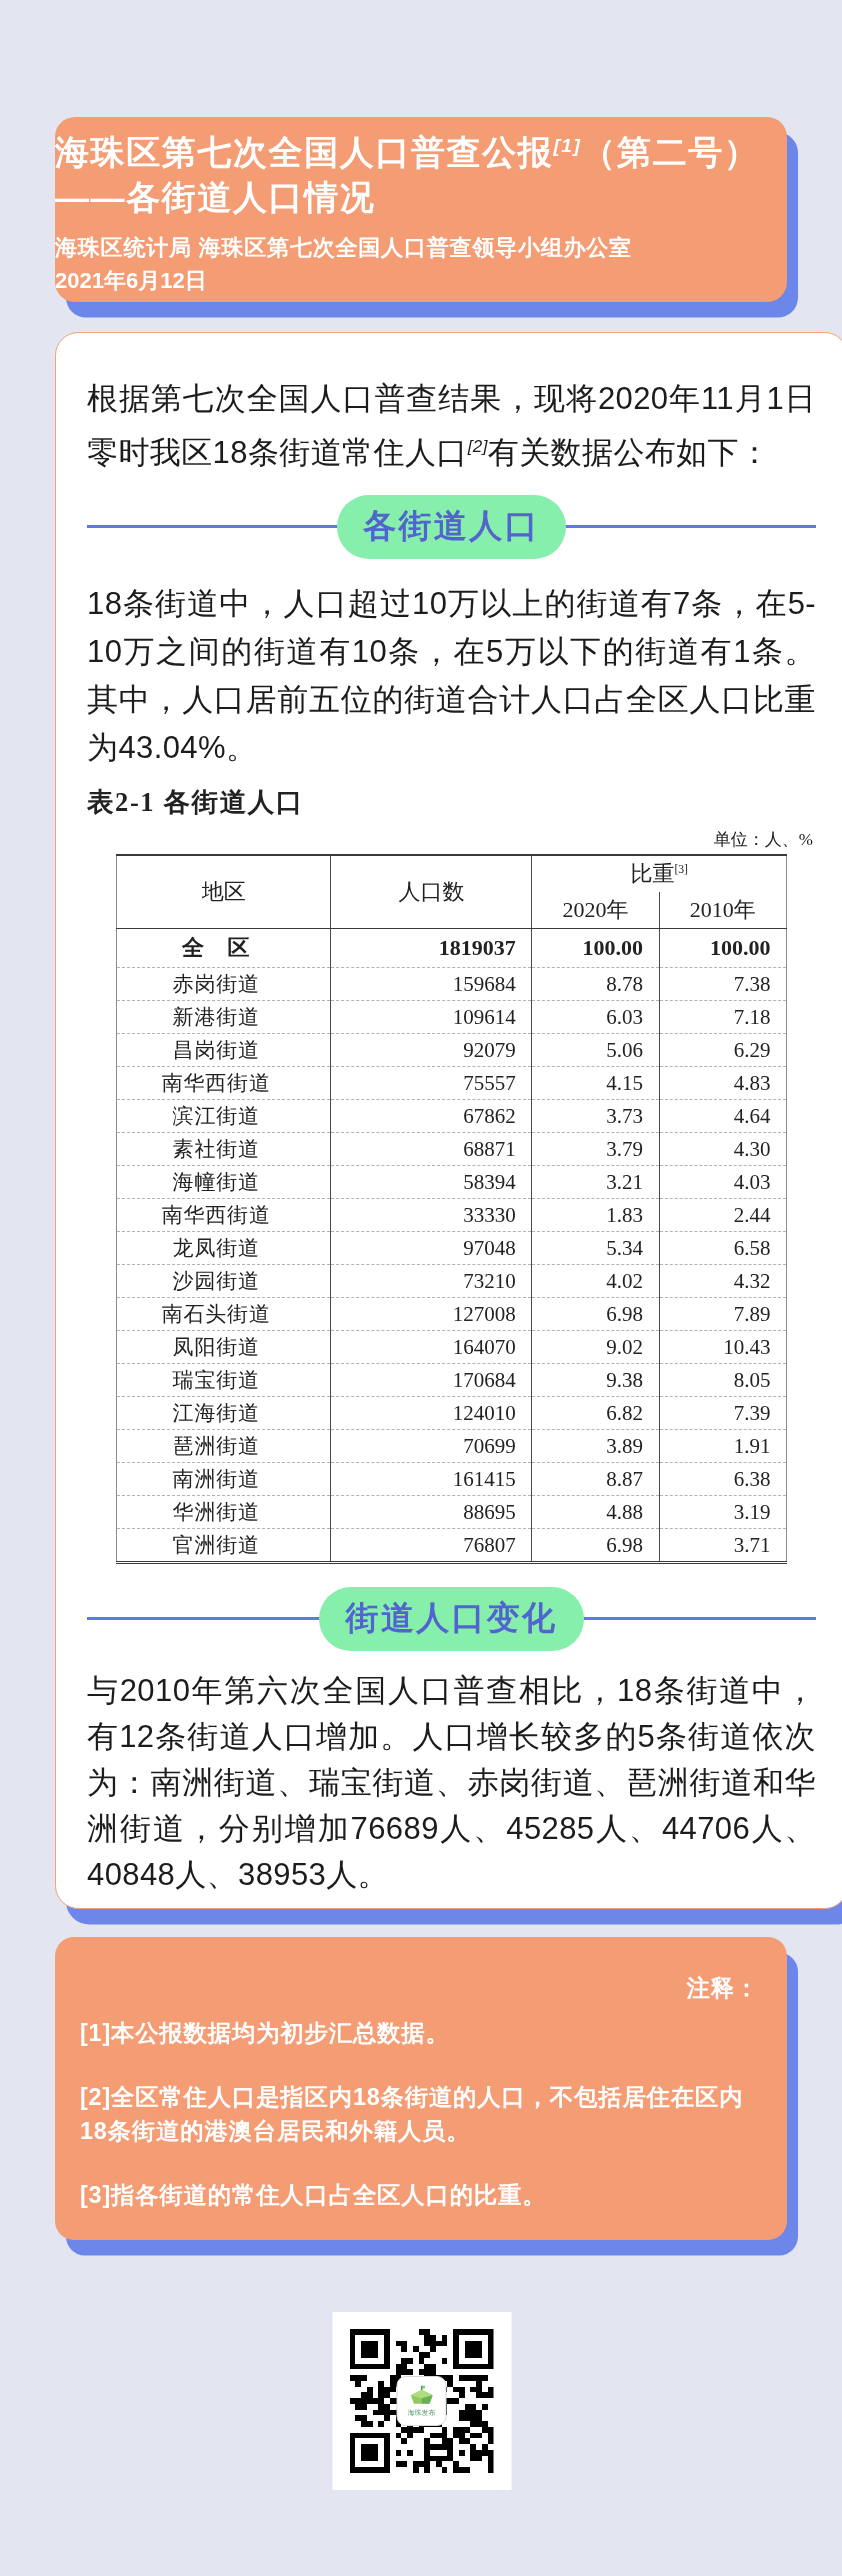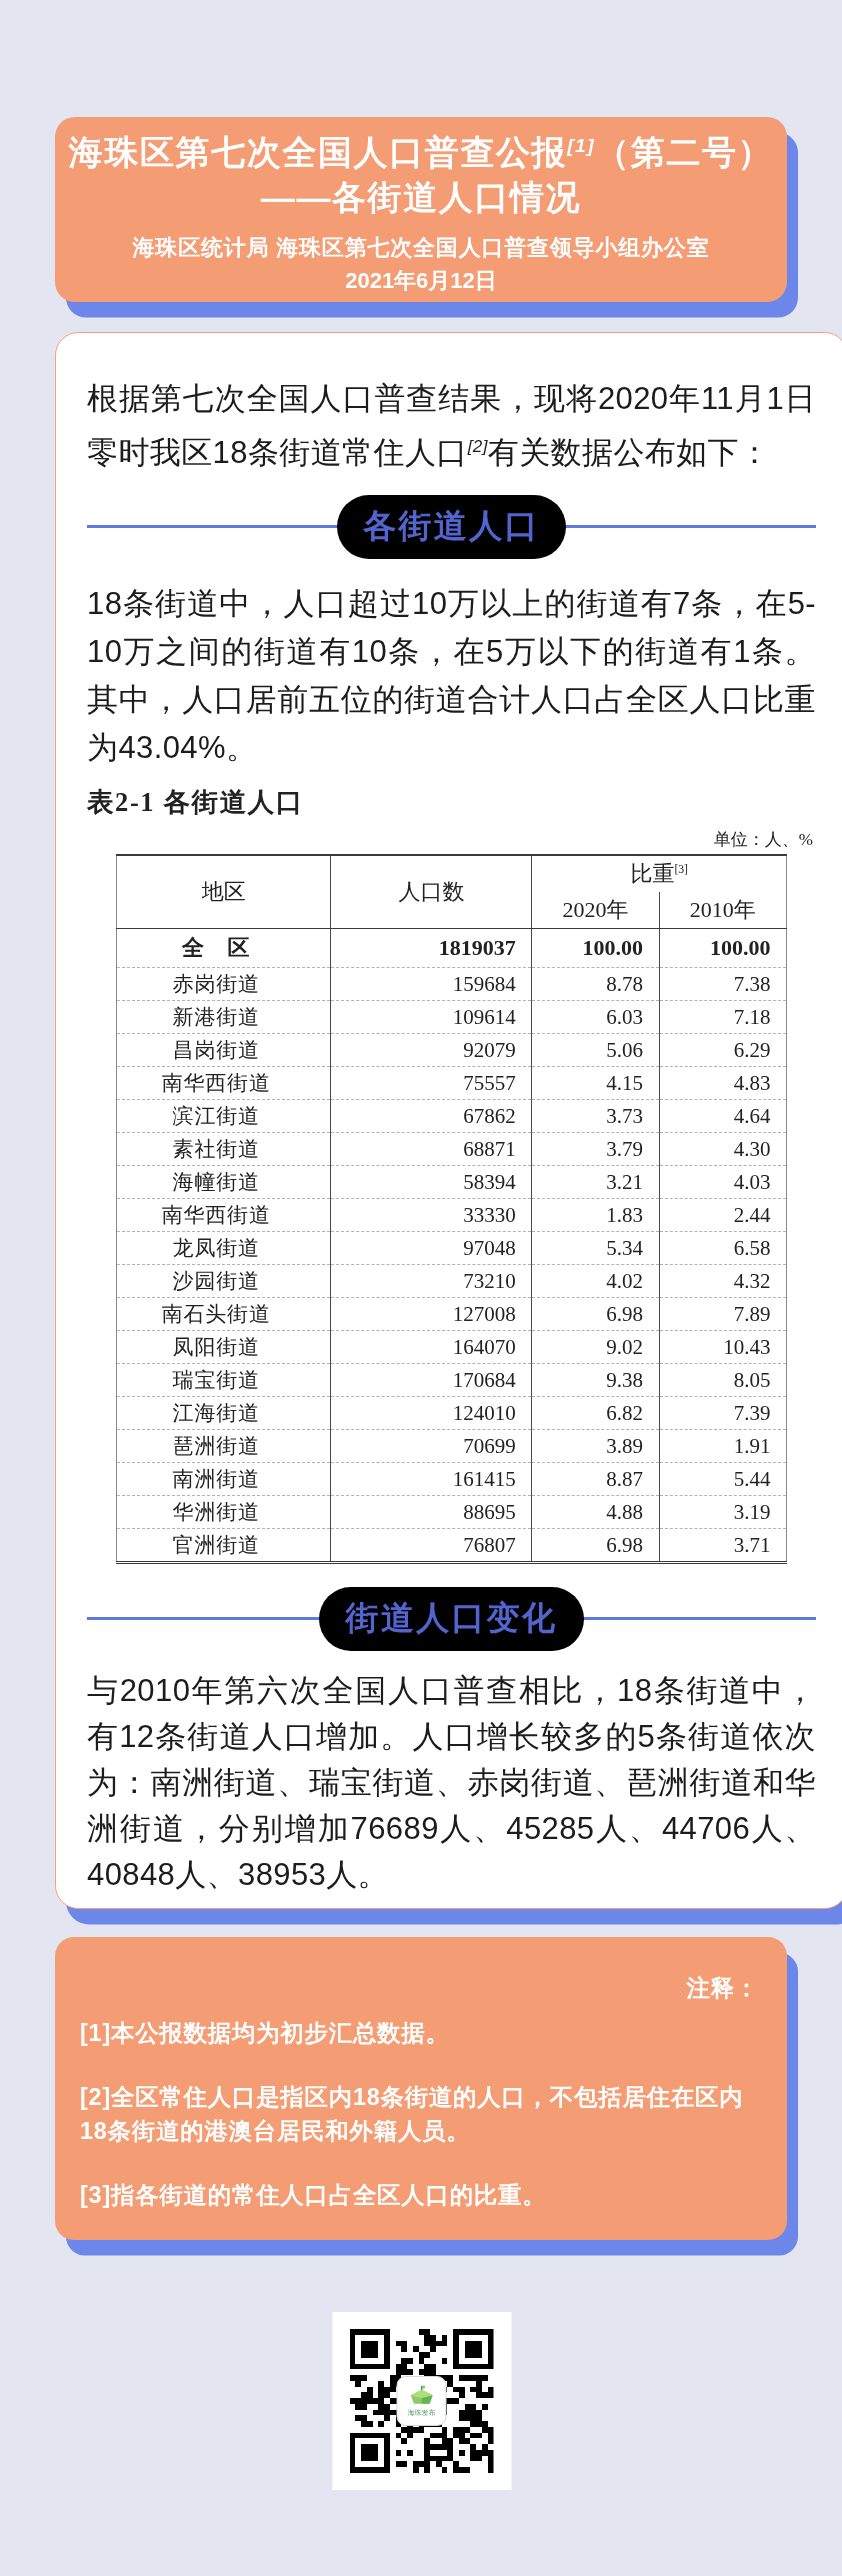--- a/index.html
+++ b/index.html
@@ -7,21 +7,21 @@
   .page{
     position:relative; width:843px; height:2576px; margin:0 auto;
     background:#E3E6F1; overflow:hidden;
     font-family:"Liberation Sans","DejaVu Sans",sans-serif;
   }
   
   .card-shadow{ box-shadow:11px 15.6px 0 0 #6C86E9; }
   .header-card{
     position:absolute; left:55px; top:117px; width:732px; height:185px;
     background:#F49C74; border-radius:20px;
-    display:flex; flex-direction:column; justify-content:center; align-items:center;
+    display:flex; flex-direction:column; justify-content:center; align-items:flex-start;
     color:#ffffff; text-align:center;
   }
   .header-title{ font-size:34px; font-weight:bold; letter-spacing:1.6px; line-height:45px; white-space:nowrap;}
   .header-title sup{ font-size:19px; font-style:italic; }
   .header-org{ font-size:22px; font-weight:bold; margin-top:12.5px; letter-spacing:0.8px;}
   .header-date{ font-size:22px; font-weight:bold; margin-top:3.1px;}
   .content-card{
     position:absolute; left:55px; top:332px; width:729px; height:1575px;
     background:#ffffff; border:1.6px solid #F4A078; border-radius:23.4px;
     padding:0 31px; box-sizing:content-box;
@@ -38,21 +38,21 @@
   
   .section-divider{
     position:relative; height:59px; margin-top:20px;
     display:flex; align-items:center; justify-content:center;
   }
   .section-divider .rule{
     position:absolute; left:-33px; right:-33px; top:50%; height:3.1px; margin-top:-1.6px;
     background:#5E79DF;
   }
   .section-badge{
-    position:relative; background:#000000; color:#5265CE;
+    position:relative; background:#86efac; color:#5265CE;
     font-size:33px; font-weight:bold; letter-spacing:2.3px;
     padding:9.4px 26.5px; border-radius:35px; white-space:nowrap;
   }
   
   .table-wrap{ margin-top:12.5px; font-family:"Liberation Serif","DejaVu Serif",serif; color:#222;}
   .table-caption{ text-align:left; font-size:26.5px; font-weight:bold; letter-spacing:1.6px;}
   .table-unit{ text-align:right; font-size:17px; margin-top:7.8px; padding-right:3.1px;}
   table.census{
     width:671px; margin:3.1px auto 0 auto; border-collapse:collapse; table-layout:fixed;
     border-top:2.3px solid #3a3a3a; border-bottom:3.1px double #3a3a3a;
@@ -257,21 +257,21 @@
                 <td class="c-region">琶洲街道</td>
                 <td class="vline-l">70699</td>
                 <td class="vline-l">3.89</td>
                 <td class="vline-l">1.91</td>
               </tr>
 
               <tr>
                 <td class="c-region">南洲街道</td>
                 <td class="vline-l">161415</td>
                 <td class="vline-l">8.87</td>
-                <td class="vline-l">5.44</td>
+                <td class="vline-l">6.38</td>
               </tr>
 
               <tr>
                 <td class="c-region">华洲街道</td>
                 <td class="vline-l">88695</td>
                 <td class="vline-l">4.88</td>
                 <td class="vline-l">3.19</td>
               </tr>
 
               <tr>

